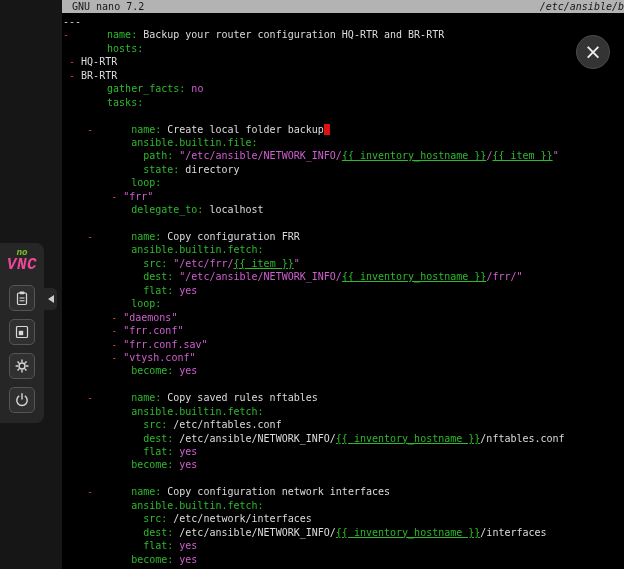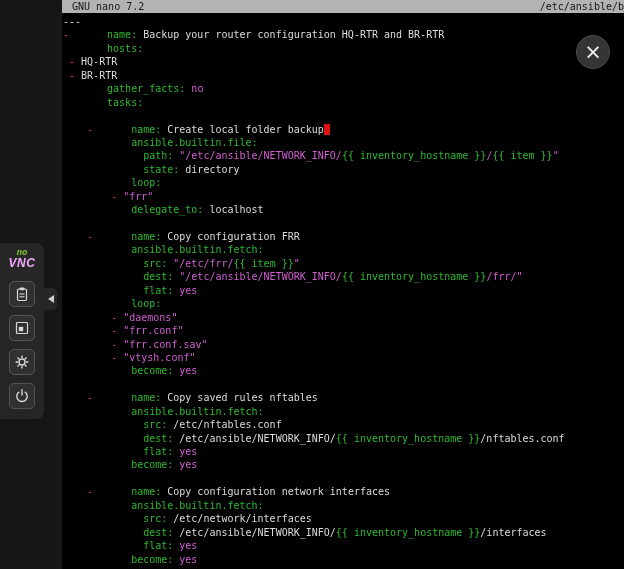--- a/index.html
+++ b/index.html
@@ -5,42 +5,42 @@
   * { margin:0; padding:0; box-sizing:border-box; }
   html,body { width:624px; height:569px; overflow:hidden; background:#161616; }
   body { font-family:"DejaVu Sans Mono", monospace; }
   .screen { position:relative; width:624px; height:569px; background:#161616; overflow:hidden; }
 
   
   .terminal { position:absolute; left:62px; top:0; width:562px; height:569px; background:#000; }
   .titlebar { height:13px; background:#b3b3b3; color:#161616; font-size:10px; line-height:13px;
               display:flex; justify-content:space-between; 
               padding-left:10px; overflow:hidden; white-space:nowrap; }
-  .titlebar .file { overflow:hidden; }
+  .titlebar .file { overflow:hidden;font-style:italic; }
   .editor { padding:2px 0 0 1px; font-size:10px; line-height:13.44px; white-space:pre;
             color:#dcdcdc; cursor:text; }
   .line { min-height:13.44px; white-space:pre; }
   .c-plain { color:#dcdcdc; }
   .c-key   { color:#2eb82e;margin-left:32px; }
-  .c-var   { color:#2eb82e; }
+  .c-var   { color:#2eb82e;text-decoration:underline; }
   .c-str   { color:#d05fd0; }
   .c-bool  { color:#d05fd0; }
   .c-dash  { color:#c74634; }
   .c-cursor{ background:#dd1111; color:#dd1111; }
 
   
   .left-strip { position:absolute; left:0; top:0; width:62px; height:569px; background:#161616; }
   .vnc-panel { position:absolute; left:0; top:243px; width:44px; min-height:176px; background:#262626;
                border-radius:0 8px 8px 0; display:flex; flex-direction:column; align-items:center;
                padding:6px 0 10px; }
   .vnc-logo { text-align:center; line-height:1; margin-bottom:4px; }
   .logo-no  { display:block; color:#76b82a; font-size:8px; font-weight:bold; font-style:italic;
               font-family:"DejaVu Sans", sans-serif; }
-  .logo-vnc { display:block; color:#f0abfc; font-size:12px; font-weight:bold; font-style:italic;
-              letter-spacing:.5px; font-family:Liberation Sans, sans-serif; }
+  .logo-vnc { display:block; color:#ec4899; font-size:16px; font-weight:bold; font-style:italic;
+              letter-spacing:.5px; font-family:Liberation Mono, monospace; }
   .vnc-btn { width:26px; height:26px; border:1px solid #555; border-radius:5px; background:#303030;
              display:flex; align-items:center; justify-content:center; margin-top:8px; cursor:pointer; }
   .panel-handle { position:absolute; left:44px; top:288px; width:13px; height:22px; background:#262626;
                   border-radius:0 5px 5px 0; display:flex; align-items:center; justify-content:center;
                   cursor:pointer; }
   .tri { width:0; height:0; border:4px solid transparent; border-right:6px solid #cccccc;
          margin-right:3px; }
 
   
   .close-btn { position:absolute; left:576px; top:35px; width:34px; height:34px; border-radius:50%;

